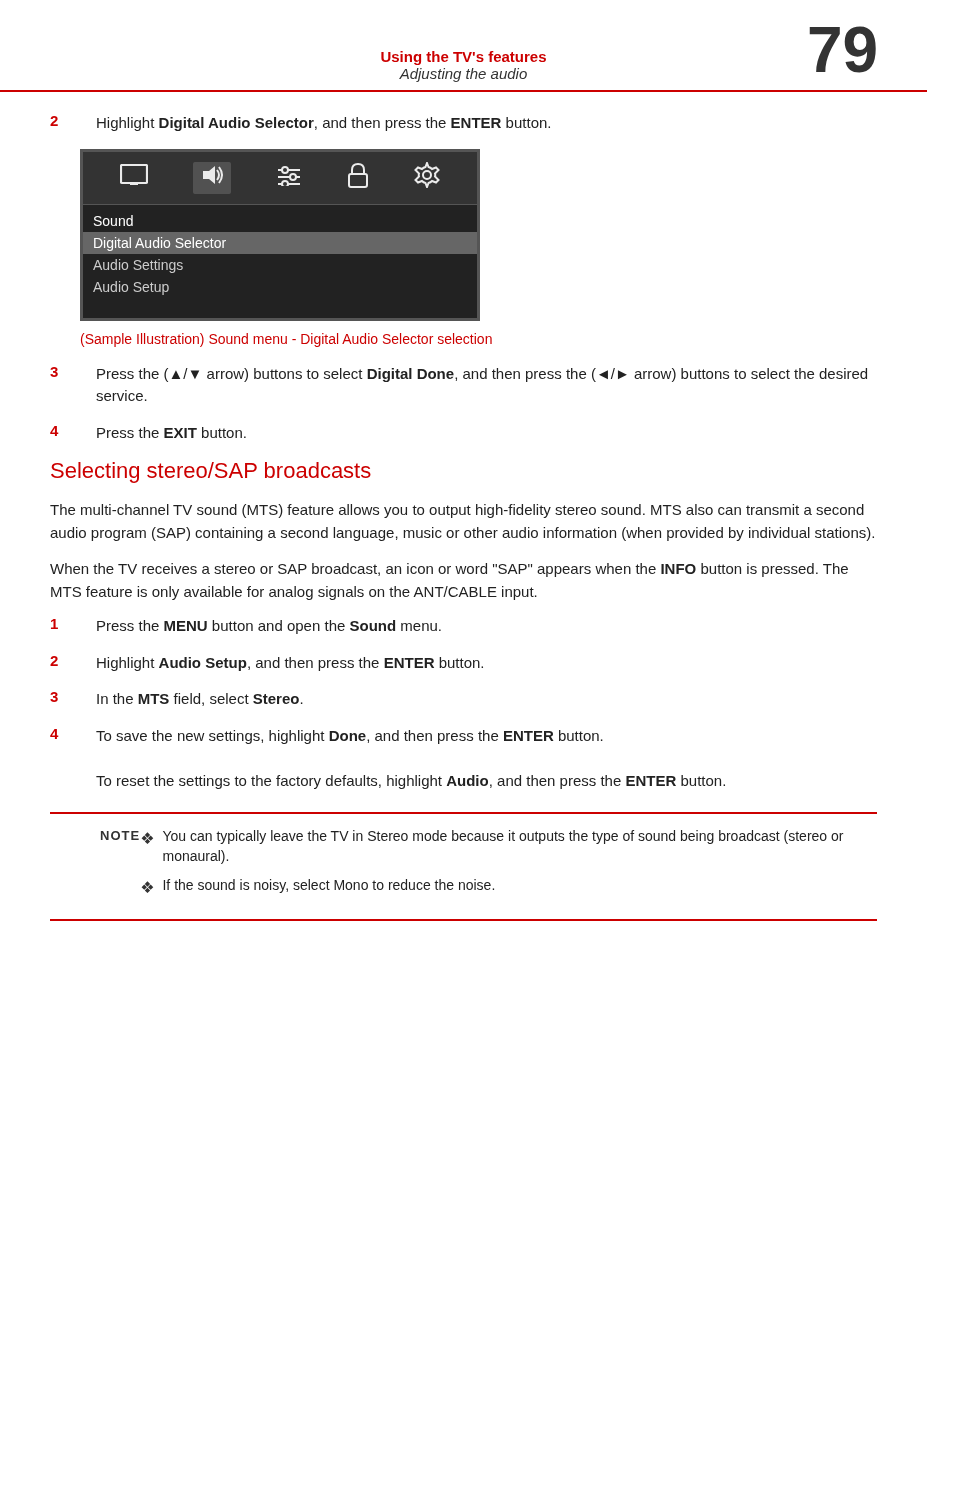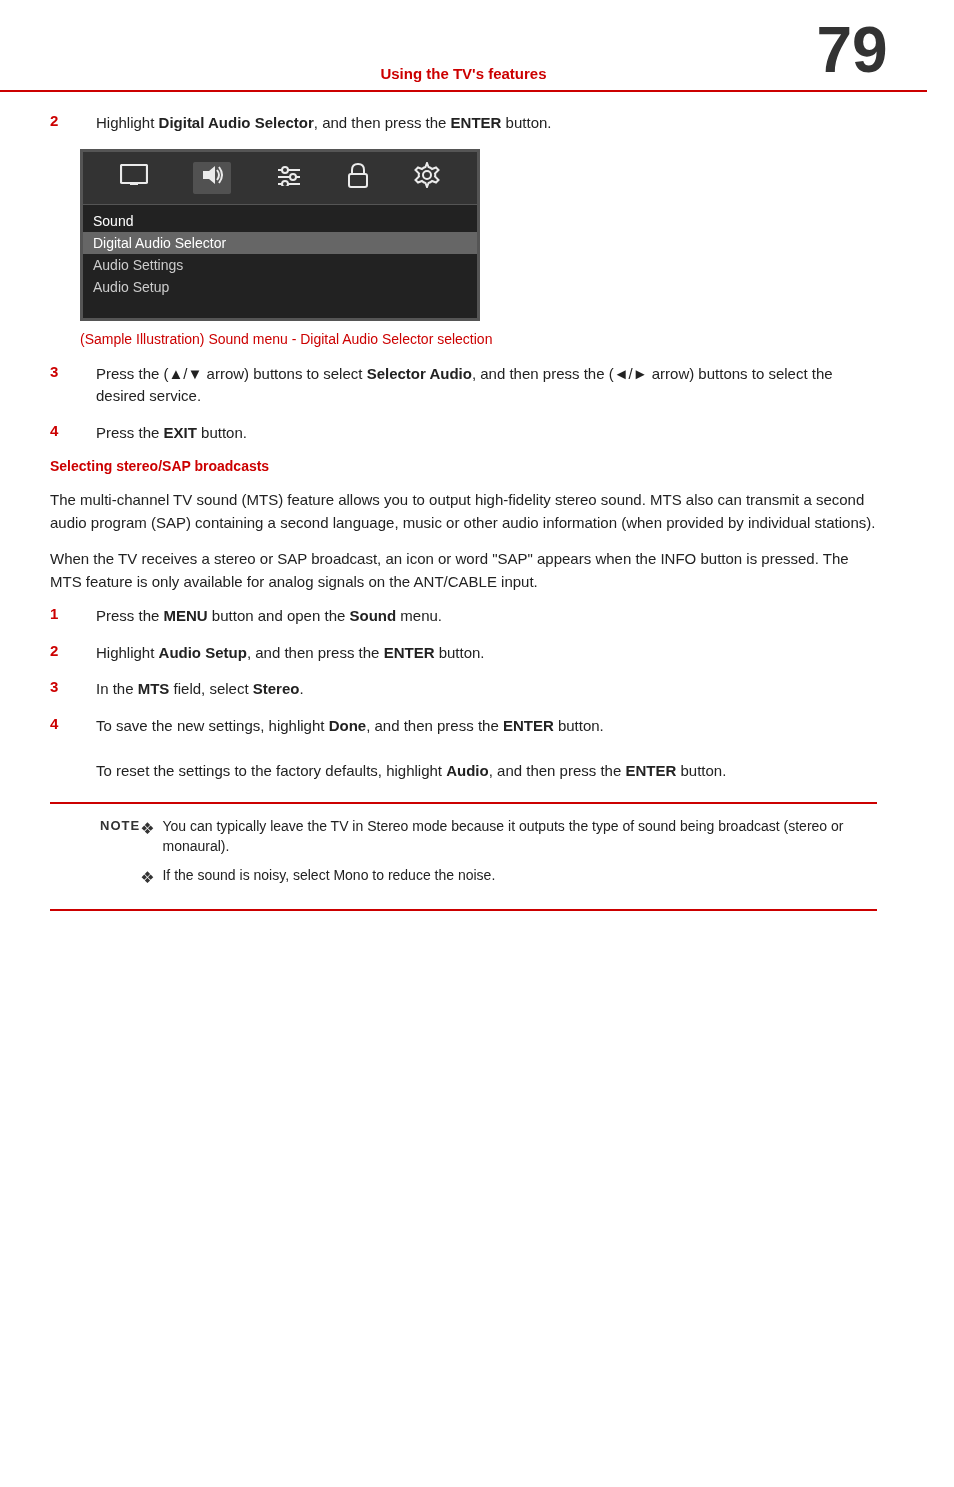--- a/index.html
+++ b/index.html
@@ -38,21 +38,21 @@
       font-style: italic;
       font-size: 15px;
       color: #333;
     }
     .header-page-num {
       font-size: 64px;
       font-weight: bold;
       color: #333;
       line-height: 1;
       min-width: 90px;
-      text-align: center;
+      text-align: left;
     }
 
     
     .content {
       padding: 20px 50px 20px 50px;
     }
 
     
     .step {
       display: flex;
@@ -120,33 +120,33 @@
     
     .caption {
       color: #c00;
       font-size: 14px;
       margin: 6px 0 16px 30px;
     }
 
     
     .section-heading {
       color: #c00;
-      font-weight: bold;
-      font-size: 14px;
+      font-weight: normal;
+      font-size: 22px;
       margin: 10px 0 14px 0;
     }
 
     
     .body-para {
       font-size: 15px;
       line-height: 1.55;
       margin-bottom: 12px;
       margin-left: 0;
     }
-    .body-para b { font-weight: normal; }
+    .body-para b { font-weight: bold; }
 
     
     .note-block {
       border-top: 2px solid #c00;
       border-bottom: 2px solid #c00;
       display: flex;
       margin-top: 20px;
       padding: 12px 0;
     }
     .note-label {
@@ -183,20 +183,21 @@
   </style>
 </head>
 <body>
 
 <div class="page">
 
   <div class="header">
     <div style="min-width:90px;"></div>
     <div class="header-title-block">
       <div class="header-title">Using the TV's features</div>
+      <div class="header-subtitle">Adjusting the audio</div>
     </div>
     <div class="header-page-num">79</div>
   </div>
 
   <div class="content">
 
     <div class="step">
       <div class="step-num">2</div>
       <div class="step-text">
         Highlight <b>Digital Audio Selector</b>, and then press the <b>ENTER</b> button.
@@ -252,21 +253,21 @@
         <div class="tv-menu-item">Audio Settings</div>
         <div class="tv-menu-item">Audio Setup</div>
       </div>
     </div>
 
     <div class="caption">(Sample Illustration) Sound menu - Digital Audio Selector selection</div>
 
     <div class="step">
       <div class="step-num" style="color:#c00;font-weight:bold;">3</div>
       <div class="step-text">
-        Press the (▲/▼ arrow) buttons to select <b>Selector Audio</b>, and then press the (◄/► arrow) buttons to select the desired service.
+        Press the (▲/▼ arrow) buttons to select <b>Digital Done</b>, and then press the (◄/► arrow) buttons to select the desired service.
       </div>
     </div>
 
     <div class="step">
       <div class="step-num" style="color:#c00;font-weight:bold;">4</div>
       <div class="step-text">
         Press the <b>EXIT</b> button.
       </div>
     </div>
 

